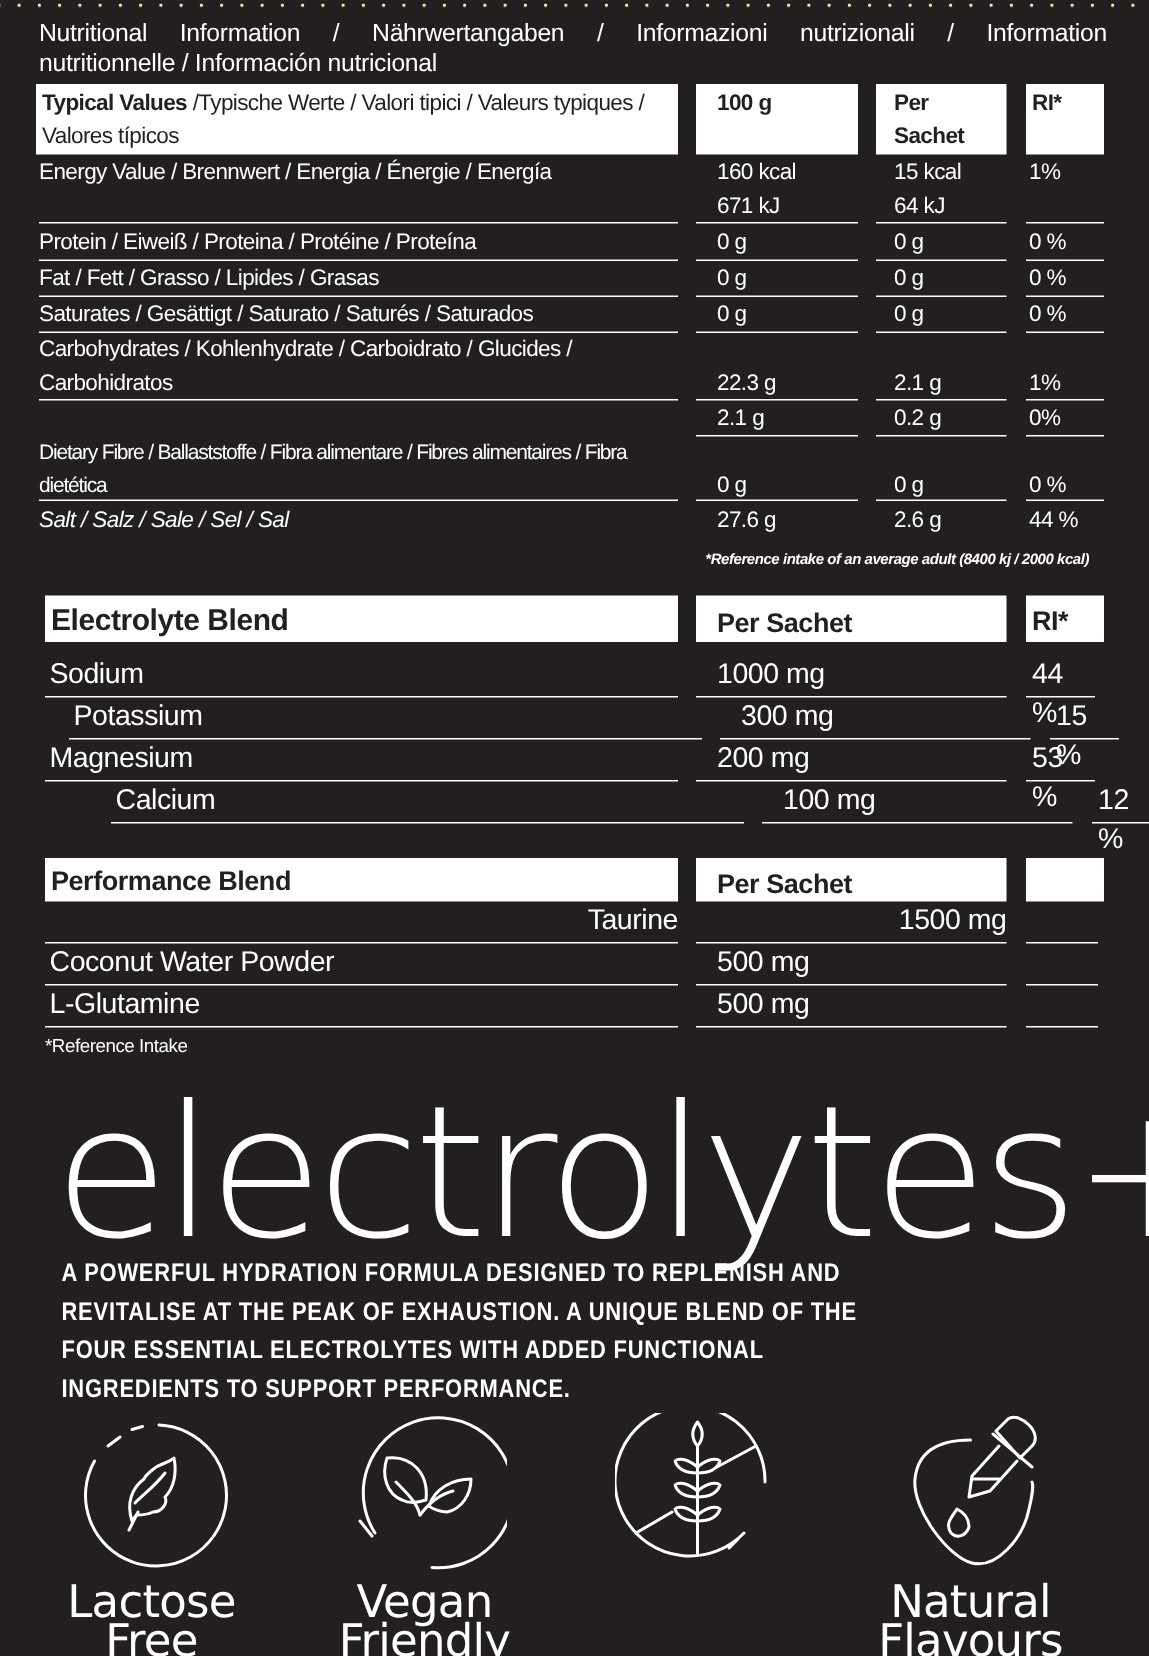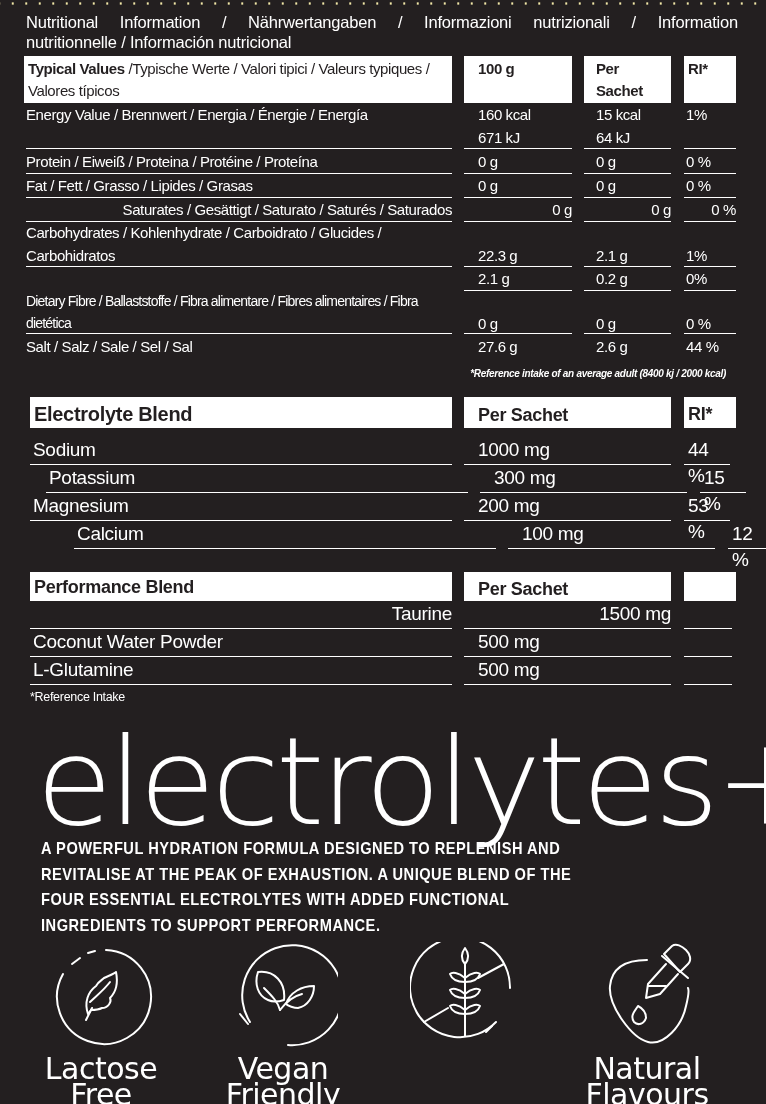--- a/index.html
+++ b/index.html
@@ -83,21 +83,21 @@
   <div class="cell uline" style="left:684px; width:52px; height:24px; padding-left:2px;">0 %</div>
 </div>
 
 <div class="row" style="top:174px; left:0; width:766px; height:24px;">
   <div class="cell uline lbl" style="left:26px; width:426px; height:24px;"><span>Fat</span><span> / Fett / Grasso / Lipides / Grasas</span></div>
   <div class="cell uline" style="left:464px; width:108px; height:24px; padding-left:14px;">0 g</div>
   <div class="cell uline" style="left:584px; width:87px; height:24px; padding-left:12px;">0 g</div>
   <div class="cell uline" style="left:684px; width:52px; height:24px; padding-left:2px;">0 %</div>
 </div>
 
-<div class="row" style="top:198px; left:0; width:638px; height:24px;text-align:right;">
+<div class="row" style="top:198px; left:0; width:638px; height:24px;">
   <div class="cell uline lbl" style="left:26px; width:426px; height:24px;"><span>Saturates</span><span> / Gesättigt / Saturato / Saturés / Saturados</span></div>
   <div class="cell uline" style="left:464px; width:108px; height:24px; padding-left:14px;">0 g</div>
   <div class="cell uline" style="left:584px; width:87px; height:24px; padding-left:12px;">0  g</div>
   <div class="cell uline" style="left:684px; width:52px; height:24px; padding-left:2px;">0 %</div>
 </div>
 
 <div class="row" style="top:221px; left:0; width:766px; height:46px;">
   <div class="cell uline lbl" style="left:26px; width:426px; height:46px;"><span>Carbohydrates</span><span> / Kohlenhydrate / Carboidrato / Glucides / Carbohidratos</span></div>
   <div class="cell uline" style="left:464px; width:108px; height:46px; padding:23px 0 0 14px;">22.3 g</div>
   <div class="cell uline" style="left:584px; width:87px; height:46px; padding:23px 0 0 12px;">2.1 g</div>
@@ -111,21 +111,21 @@
 </div>
 
 <div class="row" style="top:290px; left:0; width:766px; height:44px;">
   <div class="cell uline lbl" style="left:26px; width:426px; height:44px; font-size:14px; letter-spacing:-0.8px; line-height:22px;"><span>Dietary Fibre</span><span> / Ballaststoffe / Fibra alimentare / Fibres alimentaires / Fibra dietética</span></div>
   <div class="cell uline" style="left:464px; width:108px; height:44px; padding:22px 0 0 14px;">0 g</div>
   <div class="cell uline" style="left:584px; width:87px; height:44px; padding:22px 0 0 12px;">0 g</div>
   <div class="cell uline" style="left:684px; width:52px; height:44px; padding:22px 0 0 2px;">0 %</div>
 </div>
 
 <div class="row" style="top:335px; left:0; width:766px; height:24px;">
-  <div class="cell lbl" style="left:26px; width:426px; height:24px;"><span>Salt</span><span> / Salz / Sale / Sel / Sal</span></div>
+  <div class="cell lbl" style="left:26px; width:426px; height:24px;font-style:italic;"><span>Salt</span><span> / Salz / Sale / Sel / Sal</span></div>
   <div class="cell" style="left:464px; width:108px; height:24px; padding-left:14px;">27.6 g</div>
   <div class="cell" style="left:584px; width:87px; height:24px; padding-left:12px;">2.6 g</div>
   <div class="cell" style="left:684px; width:52px; height:24px; padding-left:2px;">44 %</div>
 </div>
 
 <div class="abs note" style="right:40px; top:368px;">*Reference intake of an average adult (8400 kj / 2000 kcal)</div>
 
 <div class="hcell sec-hdr" style="left:30px; top:397px; width:422px;">Electrolyte Blend</div>
 <div class="hcell sec-hdr sm" style="left:464px; top:397px; width:207px; padding-left:14px; line-height:36px;">Per Sachet</div>
 <div class="hcell sec-hdr sm" style="left:684px; top:397px; width:52px;">RI*</div>

